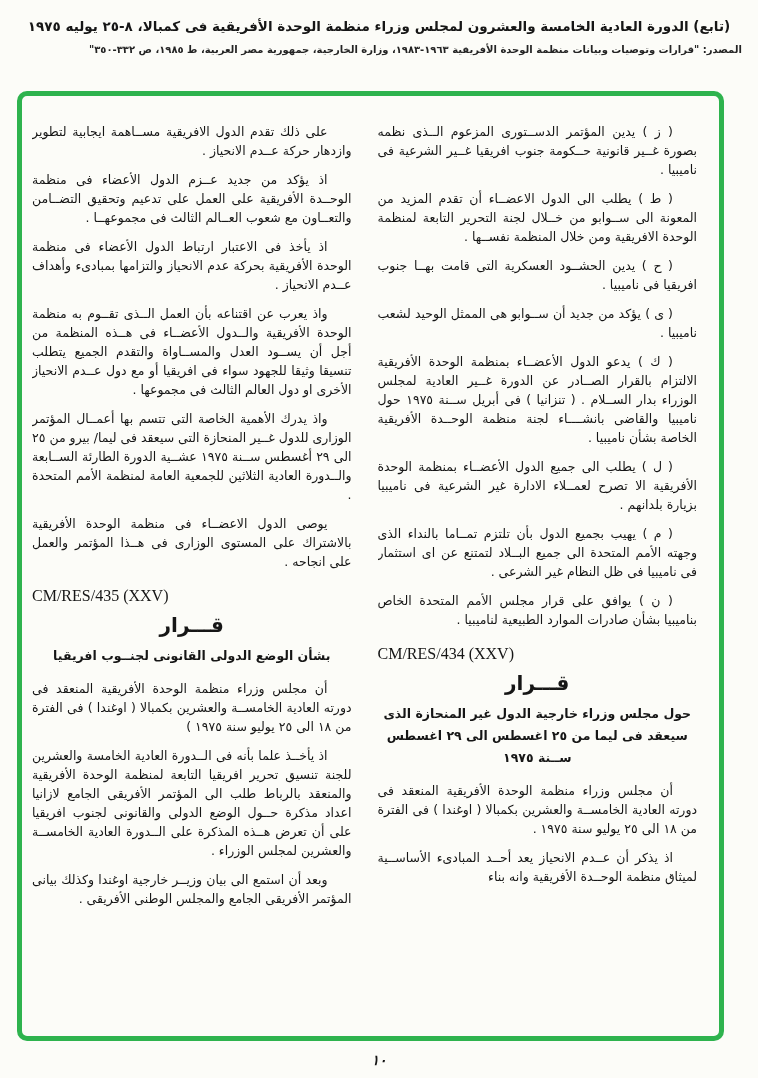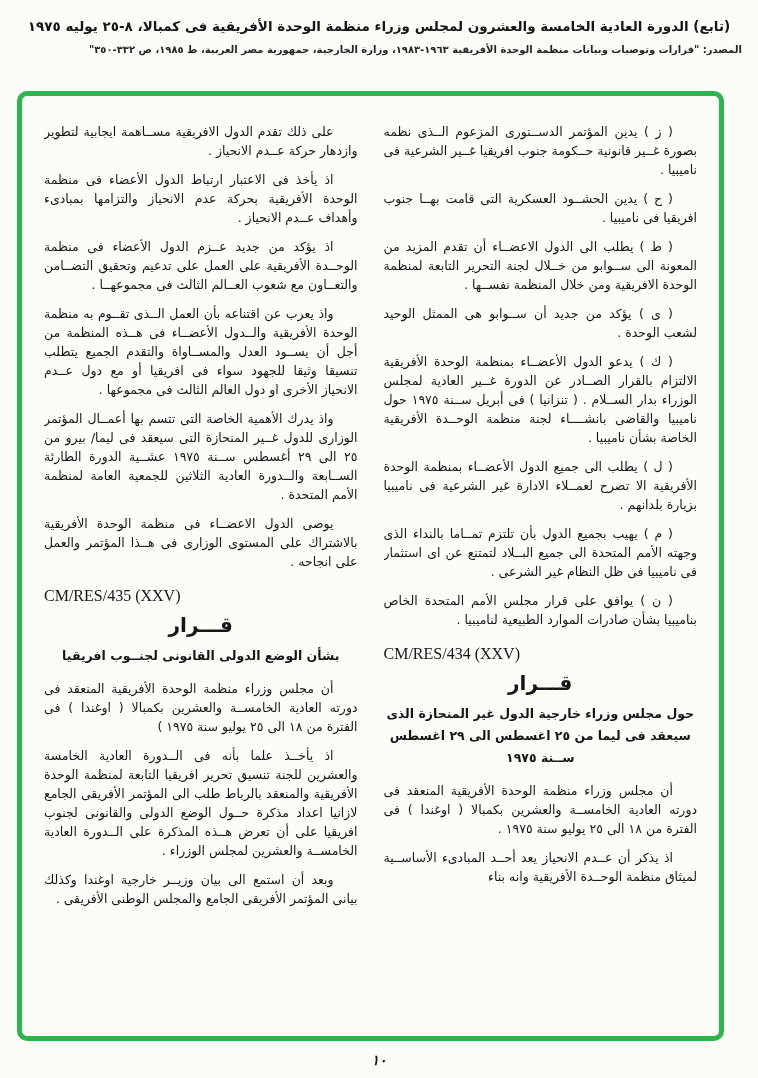--- a/index.html
+++ b/index.html
@@ -27,21 +27,21 @@
   }
   .frame {
     position:absolute;
     left:17px; top:91px;
     width:707px; height:950px;
     border:5px solid #2eb34e;
     border-radius:10px;
   }
   .columns {
     width:100%; height:100%;
-    padding:26px 22px 18px 22px;
+    padding:26px 22px 18px 10px;
     display:flex;
     gap:26px;
   }
   .col { flex:1 1 0; overflow:hidden; }
   .block { direction:rtl; }
   .block-p {
     font-size:12.5px;
     line-height:1.52;
     text-align:justify;
     text-indent:24px;
@@ -83,37 +83,37 @@
 
   <header class="header">
     <div class="header-title">(تابع) الدورة العادية الخامسة والعشرون لمجلس وزراء منظمة الوحدة الأفريقية فى كمبالا، ٨-٢٥ يوليه ١٩٧٥</div>
     <div class="header-source">المصدر: "قرارات وتوصيات وبيانات منظمة الوحدة الأفريقية ١٩٦٣-١٩٨٣، وزارة الخارجية، جمهورية مصر العربية، ط ١٩٨٥، ص ٣٣٢-٣٥٠"</div>
   </header>
 
   <div class="frame" style="border-color: rgb(46, 179, 78);">
     <div class="columns">
       <div class="col">
           <div class="block block-p">على ذلك تقدم الدول الافريقية مســاهمة ايجابية لتطوير وازدهار حركة عــدم الانحياز .</div>
+          <div class="block block-p">اذ يؤكد من جديد عــزم الدول الأعضاء فى منظمة الوحــدة الأفريقية على العمل على تدعيم وتحقيق التضــامن والتعــاون مع شعوب العــالم الثالث فى مجموعهــا .</div>
           <div class="block block-p">اذ يأخذ فى الاعتبار ارتباط الدول الأعضاء فى منظمة الوحدة الأفريقية بحركة عدم الانحياز والتزامها بمبادىء وأهداف عــدم الانحياز .</div>
-          <div class="block block-p">اذ يؤكد من جديد عــزم الدول الأعضاء فى منظمة الوحــدة الأفريقية على العمل على تدعيم وتحقيق التضــامن والتعــاون مع شعوب العــالم الثالث فى مجموعهــا .</div>
           <div class="block block-p">واذ يعرب عن اقتناعه بأن العمل الــذى تقــوم به منظمة الوحدة الأفريقية والــدول الأعضــاء فى هــذه المنظمة من أجل أن يســود العدل والمســاواة والتقدم الجميع يتطلب تنسيقا وثيقا للجهود سواء فى افريقيا أو مع دول عــدم الانحياز الأخرى او دول العالم الثالث فى مجموعها .</div>
           <div class="block block-p">واذ يدرك الأهمية الخاصة التى تتسم بها أعمــال المؤتمر الوزارى للدول غــير المنحازة التى سيعقد فى ليما/ بيرو من ٢٥ الى ٢٩ أغسطس ســنة ١٩٧٥ عشــية الدورة الطارئة الســابعة والــدورة العادية الثلاثين للجمعية العامة لمنظمة الأمم المتحدة .</div>
           <div class="block block-p">يوصى الدول الاعضــاء فى منظمة الوحدة الأفريقية بالاشتراك على المستوى الوزارى فى هــذا المؤتمر والعمل على انجاحه .</div>
           <div class="block block-code">CM/RES/435 (XXV)</div>
           <div class="block block-heading">قـــرار</div>
           <div class="block block-subheading">بشأن الوضع الدولى القانونى لجنــوب افريقيا</div>
           <div class="block block-p">أن مجلس وزراء منظمة الوحدة الأفريقية المنعقد فى دورته العادية الخامســة والعشرين بكمبالا ( اوغندا ) فى الفترة من ١٨ الى ٢٥ يوليو سنة ١٩٧٥ )</div>
           <div class="block block-p">اذ يأخــذ علما بأنه فى الــدورة العادية الخامسة والعشرين للجنة تنسيق تحرير افريقيا التابعة لمنظمة الوحدة الأفريقية والمنعقد بالرباط طلب الى المؤتمر الأفريقى الجامع لازانيا اعداد مذكرة حــول الوضع الدولى والقانونى لجنوب افريقيا على أن تعرض هــذه المذكرة على الــدورة العادية الخامســة والعشرين لمجلس الوزراء .</div>
           <div class="block block-p">وبعد أن استمع الى بيان وزيــر خارجية اوغندا وكذلك بيانى المؤتمر الأفريقى الجامع والمجلس الوطنى الأفريقى .</div>
         </div>
       <div class="col">
           <div class="block block-p">( ز ) يدين المؤتمر الدســتورى المزعوم الــذى نظمه بصورة غــير قانونية حــكومة جنوب افريقيا غــير الشرعية فى ناميبيا .</div>
+          <div class="block block-p">( ط ) يطلب الى الدول الاعضــاء أن تقدم المزيد من المعونة الى ســوابو من خــلال لجنة التحرير التابعة لمنظمة الوحدة الافريقية ومن خلال المنظمة نفســها .</div>
           <div class="block block-p">( ح ) يدين الحشــود العسكرية التى قامت بهــا جنوب افريقيا فى ناميبيا .</div>
-          <div class="block block-p">( ط ) يطلب الى الدول الاعضــاء أن تقدم المزيد من المعونة الى ســوابو من خــلال لجنة التحرير التابعة لمنظمة الوحدة الافريقية ومن خلال المنظمة نفســها .</div>
-          <div class="block block-p">( ى ) يؤكد من جديد أن ســوابو هى الممثل الوحيد لشعب الوحدة .</div>
+          <div class="block block-p">( ى ) يؤكد من جديد أن ســوابو هى الممثل الوحيد لشعب ناميبيا .</div>
           <div class="block block-p">( ك ) يدعو الدول الأعضــاء بمنظمة الوحدة الأفريقية الالتزام بالقرار الصــادر عن الدورة غــير العادية لمجلس الوزراء بدار الســلام . ( تنزانيا ) فى أبريل ســنة ١٩٧٥ حول ناميبيا والقاضى بانشــــاء لجنة منظمة الوحــدة الأفريقية الخاصة بشأن ناميبيا .</div>
           <div class="block block-p">( ل ) يطلب الى جميع الدول الأعضــاء بمنظمة الوحدة الأفريقية الا تصرح لعمــلاء الادارة غير الشرعية فى ناميبيا بزيارة بلدانهم .</div>
           <div class="block block-p">( م ) يهيب بجميع الدول بأن تلتزم تمــاما بالنداء الذى وجهته الأمم المتحدة الى جميع البــلاد لتمتنع عن اى استثمار فى ناميبيا فى ظل النظام غير الشرعى .</div>
           <div class="block block-p">( ن ) يوافق على قرار مجلس الأمم المتحدة الخاص بناميبيا بشأن صادرات الموارد الطبيعية لناميبيا .</div>
           <div class="block block-code">CM/RES/434 (XXV)</div>
           <div class="block block-heading">قـــرار</div>
           <div class="block block-subheading">حول مجلس وزراء خارجية الدول غير المنحازة الذى سيعقد فى ليما من ٢٥ اغسطس الى ٢٩ اغسطس ســنة ١٩٧٥</div>
           <div class="block block-p">أن مجلس وزراء منظمة الوحدة الأفريقية المنعقد فى دورته العادية الخامســة والعشرين بكمبالا ( اوغندا ) فى الفترة من ١٨ الى ٢٥ يوليو سنة ١٩٧٥ .</div>
           <div class="block block-p">اذ يذكر أن عــدم الانحياز يعد أحــد المبادىء الأساســية لميثاق منظمة الوحــدة الأفريقية وانه بناء</div>
         </div>

